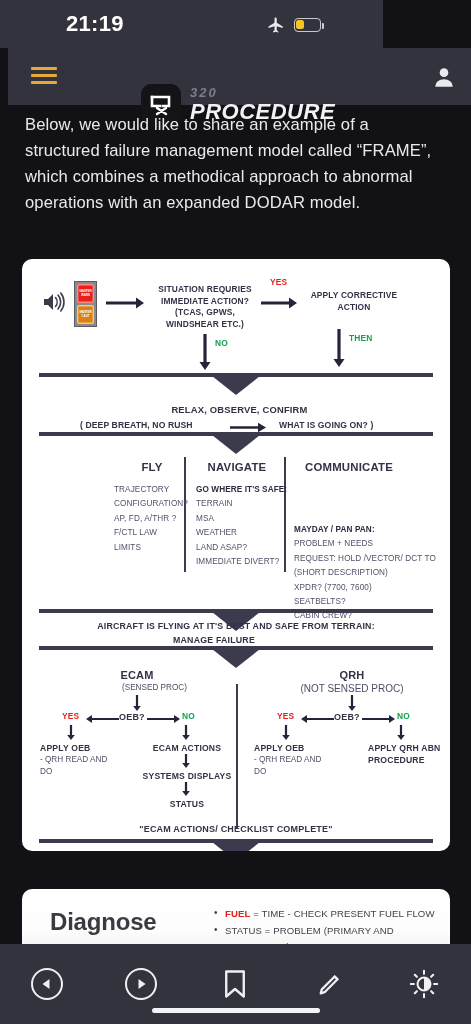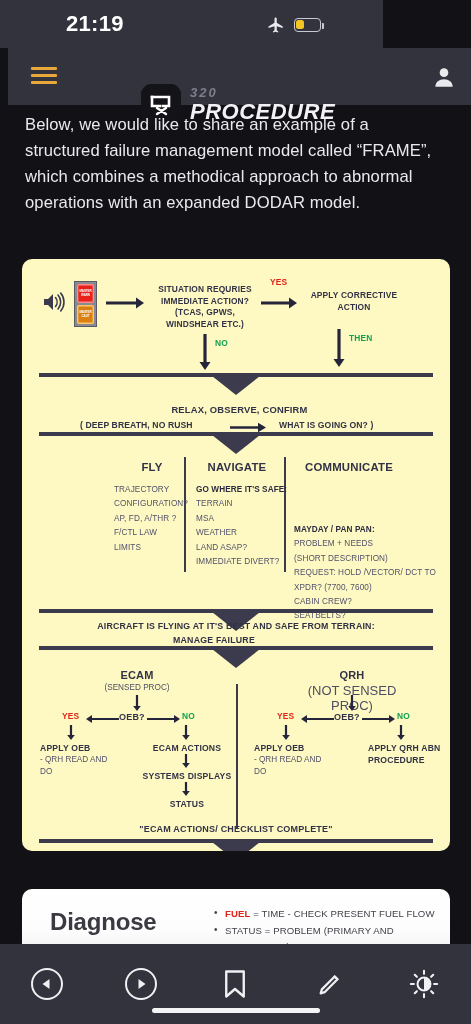--- a/index.html
+++ b/index.html
@@ -63,21 +63,21 @@
 
   
   .intro {
     position:absolute; top:112px; left:25px; width: 420px;
     color:#e9e9ee; font-size: 16.6px; line-height: 26px; letter-spacing: 0.1px;
   }
 
   
   .flowcard {
     position:absolute; top:259px; left:22px; width:428px; height:592px;
-    background:#fef9c3; border-radius:10px; overflow:hidden;
+    background:#ffffff; border-radius:10px; overflow:hidden;
     color:#323246;
   }
   .fc { position:absolute; }
   .divider { position:absolute; left:17px; width:394px; height:3.5px; background:#3b3b4d; }
   .vnotch {
     position:absolute; width:0; height:0;
     border-left: 24px solid transparent; border-right: 24px solid transparent;
     border-top: 19px solid #3b3b4d;
   }
 
@@ -250,40 +250,40 @@
       <div class="col-li">MSA</div>
       <div class="col-li">WEATHER</div>
       <div class="col-li">LAND ASAP?</div>
       <div class="col-li">IMMEDIATE DIVERT?</div>
     </div>
 
     <div class="fc col-h" style="left:272px; top:202px; width:110px;">COMMUNICATE</div>
     <div class="fc" style="left:272px; top:224px;margin-top:40px;">
       <div class="col-li" style="font-weight:bold; color:#2b2b40;">MAYDAY / PAN PAN:</div>
       <div class="col-li">PROBLEM + NEEDS</div>
+      <div class="col-li">REQUEST: HOLD /VECTOR/ DCT TO</div>
       <div class="col-li">(SHORT DESCRIPTION)</div>
-      <div class="col-li">REQUEST: HOLD /VECTOR/ DCT TO</div>
       <div class="col-li">XPDR? (7700, 7600)</div>
+      <div class="col-li">SEATBELTS?</div>
       <div class="col-li">CABIN CREW?</div>
-      <div class="col-li">SEATBELTS?</div>
     </div>
 
     <div class="divider" style="top:350px;"></div>
     <div class="vnotch" style="left:190px; top:353px;"></div>
 
     <div class="fc ttl" style="left:0; top:362px; width:428px; text-align:center; font-size:8.8px;">AIRCRAFT IS FLYING AT IT'S BEST AND SAFE FROM TERRAIN:</div>
     <div class="fc ttl" style="left:0; top:376px; width:384px; text-align:center; font-size:8.8px;">MANAGE FAILURE</div>
 
     <div class="divider" style="top:387px;"></div>
     <div class="vnotch" style="left:190px; top:390px;"></div>
 
     <div class="vrule" style="left:214px; top:425px; height:125px;"></div>
 
     <div class="fc col-h" style="left:75px; top:410px; width:80px; font-size:11px;">ECAM</div>
-    <div class="fc" style="left:65px; top:424px; width:100px; text-align:center; font-size:8.2px; color:#4d4d63;">(SENSED PROC)</div>
+    <div class="fc" style="left:65px; top:424px; width:100px; text-align:right; font-size:8.2px; color:#4d4d63;">(SENSED PROC)</div>
     <svg class="fc" style="left:110px; top:436px;" width="10" height="17" viewBox="0 0 10 17">
       <path d="M5 0v11" stroke="#24243a" stroke-width="2.2"></path>
         <path d="M1.2 11L5 16l3.8-5z" fill="#24243a"></path>
     </svg>
     <div class="fc ttl" style="left:97px; top:453px; font-size:9px;">OEB?</div>
     <svg class="fc" style="left:64px; top:455px;" width="33" height="10" viewBox="0 0 33 10">
       <path d="M33 5H6" stroke="#24243a" stroke-width="2"></path>
         <path d="M6 1L0 5l6 4z" fill="#24243a"></path>
     </svg>
     <div class="fc yes" style="left:40px; top:452px;">YES</div>
@@ -311,21 +311,21 @@
         <path d="M1.2 9L5 14l3.8-5z" fill="#24243a"></path>
     </svg>
     <div class="fc ttl" style="left:108px; top:512px; width:114px; text-align:center; font-size:8.6px;">SYSTEMS DISPLAYS</div>
     <svg class="fc" style="left:159px; top:523px;" width="10" height="15" viewBox="0 0 10 15">
       <path d="M5 0v9" stroke="#24243a" stroke-width="2.2"></path>
         <path d="M1.2 9L5 14l3.8-5z" fill="#24243a"></path>
     </svg>
     <div class="fc ttl" style="left:110px; top:540px; width:110px; text-align:center; font-size:8.6px;">STATUS</div>
 
     <div class="fc col-h" style="left:290px; top:410px; width:80px; font-size:11px;">QRH</div>
-    <div class="fc" style="left:275px; top:424px; width:110px; text-align:center; font-size:13px; color:#4d4d63;">(NOT SENSED PROC)</div>
+    <div class="fc" style="left:275px; top:424px; width:110px; text-align:center; font-size:10px; color:#4d4d63;">(NOT SENSED PROC)</div>
     <svg class="fc" style="left:325px; top:436px;" width="10" height="17" viewBox="0 0 10 17">
       <path d="M5 0v11" stroke="#24243a" stroke-width="2.2"></path>
         <path d="M1.2 11L5 16l3.8-5z" fill="#24243a"></path>
     </svg>
     <div class="fc ttl" style="left:312px; top:453px; font-size:9px;">OEB?</div>
     <svg class="fc" style="left:279px; top:455px;" width="33" height="10" viewBox="0 0 33 10">
       <path d="M33 5H6" stroke="#24243a" stroke-width="2"></path>
         <path d="M6 1L0 5l6 4z" fill="#24243a"></path>
     </svg>
     <div class="fc yes" style="left:255px; top:452px;">YES</div>

